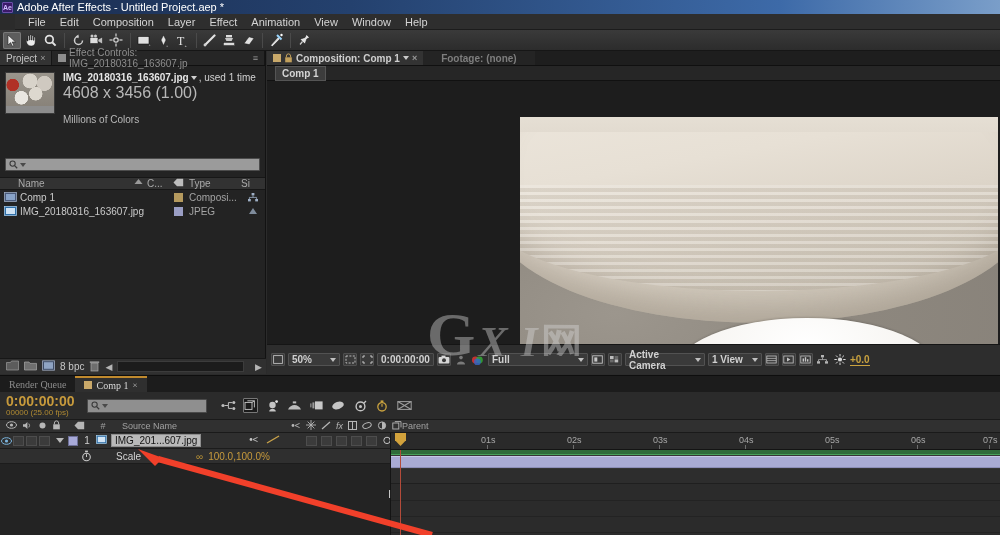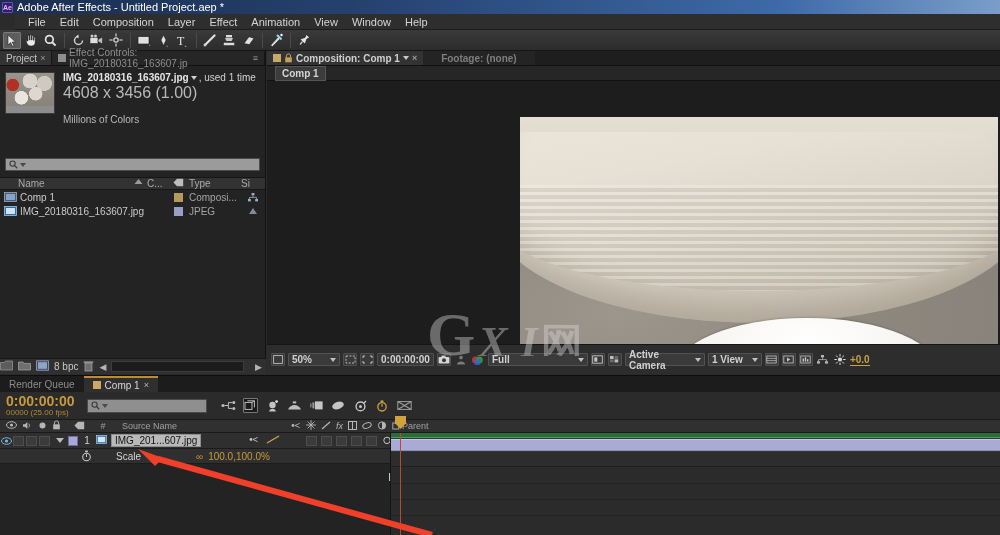--- a/index.html
+++ b/index.html
@@ -106,21 +106,21 @@
   .proj-row{ height:14px; display:flex; align-items:center; font-size:10px; color:#cacaca; }
   .proj-row .ic{ width:13px;height:10px;margin:0 3px 0 4px; flex:none; }
   .proj-row .nm{ flex:1; }
   .proj-row .sw{ width:9px;height:9px; margin-right:6px;}
   .proj-row .tp{ width:52px; color:#a4a4a4;}
   .proj-row .gl{ width:24px; display:flex; justify-content:center;}
 
   .proj-bottom{
     position:absolute; left:0; bottom:0; width:266px; height:16px;
     background:#303030; border-top:1px solid #171717;
-    display:flex; align-items:center; gap:5px; padding-left:0;
+    display:flex; align-items:center; gap:5px; padding-left:6px;
   }
   .bpc{ font-size:10px; color:#c7c7c7; }
   .slider-track{ flex:1; height:11px; background:#1c1c1c; border:1px solid #3c3c3c; margin-right:6px;}
 
   
   .comp-panel{
     position:absolute; left:267px; top:51px; width:733px; height:323px; background:#a21caf;font-weight:bold;
   }
   .comp-tabs{
     height:15px; background:#1e1e1e; display:flex; align-items:stretch; border-bottom:1px solid #101010;
@@ -192,21 +192,21 @@
   .dd{ height:13px;background:#3a3a3a;border:1px solid #525252;display:flex;align-items:center;padding:0 3px;font-size:10px;color:#d0d0d0;gap:4px;border-radius:1px;}
   .dd .arr{width:0;height:0;border-left:3px solid transparent;border-right:3px solid transparent;border-top:4px solid #c0c0c0;}
   .tcode{ font-size:10px;color:#d2d2d2;background:#383838;border:1px solid #4f4f4f;padding:0 3px;height:13px;line-height:12px;border-radius:1px;}
   .exposure{ font-size:10px;color:#c9a23f; border-bottom:1px solid #c9a23f;}
 
   
   .timeline{
     position:absolute; left:0; top:375px; width:1000px; height:160px;
     background:#232323; border-top:1px solid #0e0e0e;
   }
-  .tl-tabs{ height:16px; background:#1c1c1c; display:flex; align-items:stretch;}
+  .tl-tabs{ height:16px; background:#1c1c1c; display:flex; align-items:stretch;font-family:Liberation Serif, serif;}
   .tl-tab{
     display:flex;align-items:center;gap:4px;padding:0 9px;font-size:10px;color:#8c8c8c;background:#1c1c1c;
   }
   .tl-tab.active{ background:#2f2f2f; color:#d8d8d8; border-top:2px solid #c08a2e;}
   .tl-tab .sq{width:8px;height:8px;background:#c9a96a;}
 
   .tl-toolbar{ height:28px; background:#2b2b2b; display:flex; align-items:center; border-bottom:1px solid #1a1a1a; position:relative;}
   .tc-big{ margin-left:6px; line-height:1; }
   .tc-big .t1{ font-size:14px; color:#c79a3c; font-weight:bold; letter-spacing:0px;}
   .tc-big .t2{ font-size:8px; color:#b08a32; margin-top:1px;}
@@ -892,20 +892,36 @@
               <line x1="5.5" y1="7" x2="5.5" y2="4.2" stroke="#c9c9c9" stroke-width="1"></line>
               <rect x="4.1" y=".6" width="2.8" height="1.6" fill="#c9c9c9"></rect>
             </svg>
         </span>
         <span class="lbl">Scale</span>
         <span class="chain">∞</span>
         <span class="val">100.0,100.0%</span>
       </div>
 
       <div class="tl-graph">
+        <div class="ruler">
+          <span class="tk" style="left:90px">01s</span>
+          <span class="tick" style="left:96px"></span>
+          <span class="tk" style="left:176px">02s</span>
+          <span class="tick" style="left:182px"></span>
+          <span class="tk" style="left:262px">03s</span>
+          <span class="tick" style="left:268px"></span>
+          <span class="tk" style="left:348px">04s</span>
+          <span class="tick" style="left:354px"></span>
+          <span class="tk" style="left:434px">05s</span>
+          <span class="tick" style="left:440px"></span>
+          <span class="tk" style="left:520px">06s</span>
+          <span class="tick" style="left:526px"></span>
+          <span class="tk" style="left:592px">07s</span>
+          <span class="tick" style="left:598px"></span>
+        </div>
         <div class="tl-body">
           <div class="greenbar"></div>
           <div class="layerbar"></div>
           <div class="propline">
             <span class="keymark">I</span>
           </div>
           <div class="rows-bg">
             <div class="rl" style="top:16px"></div>
             <div class="rl" style="top:32px"></div>
             <div class="rl" style="top:48px"></div>

